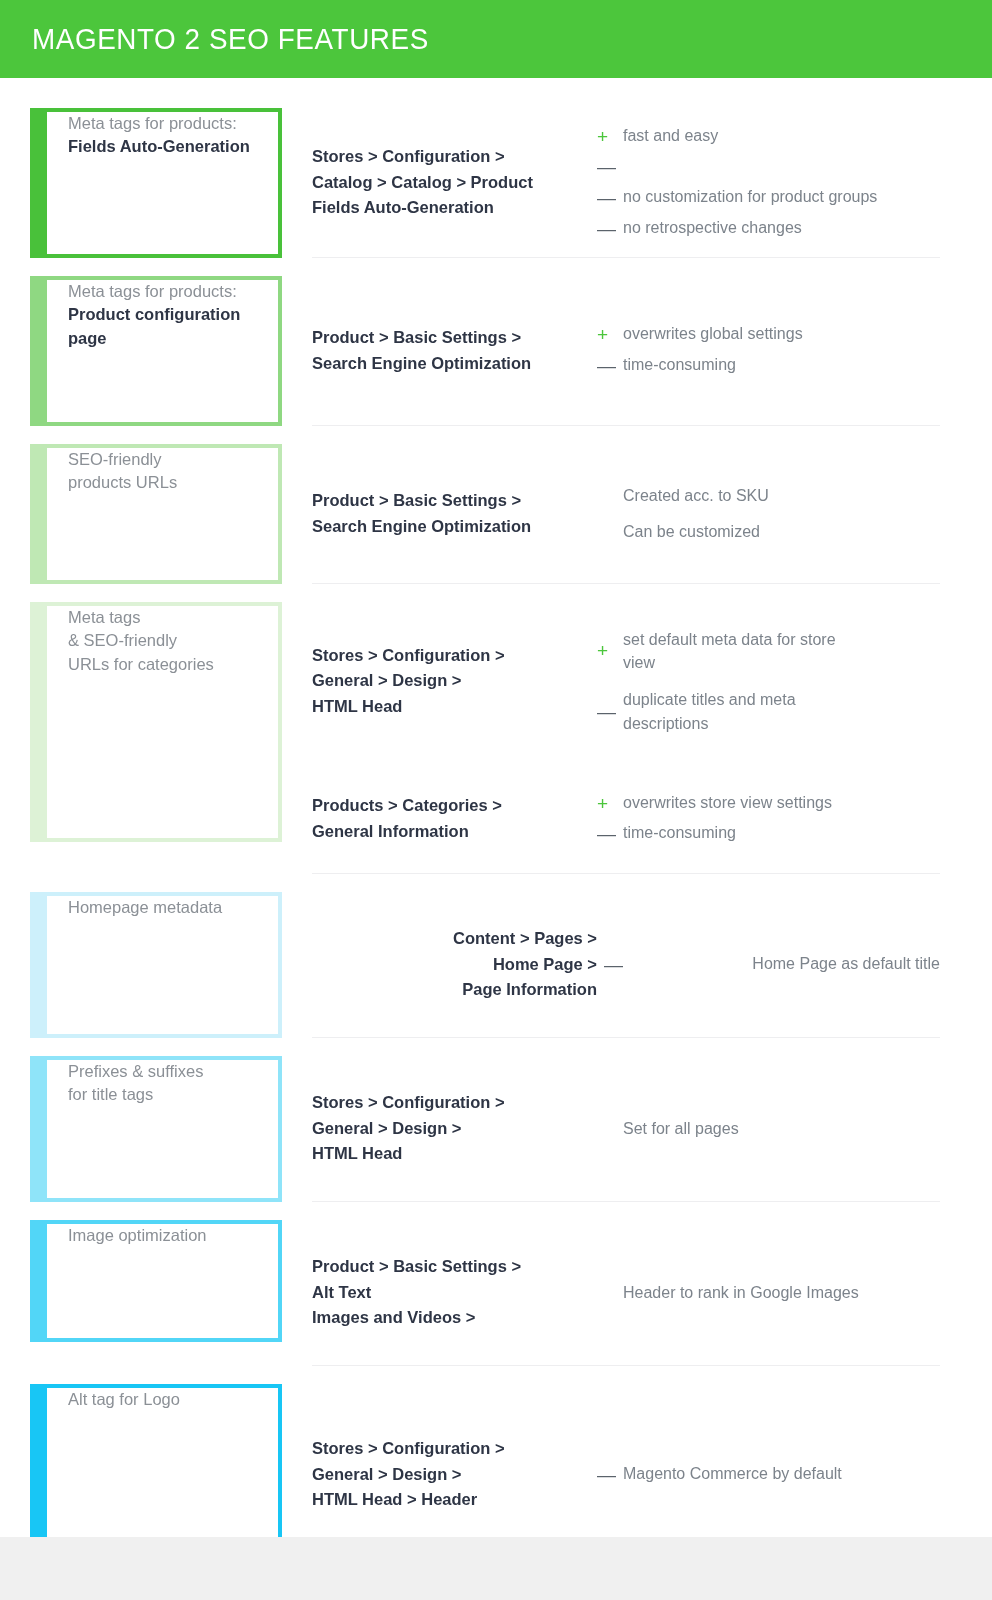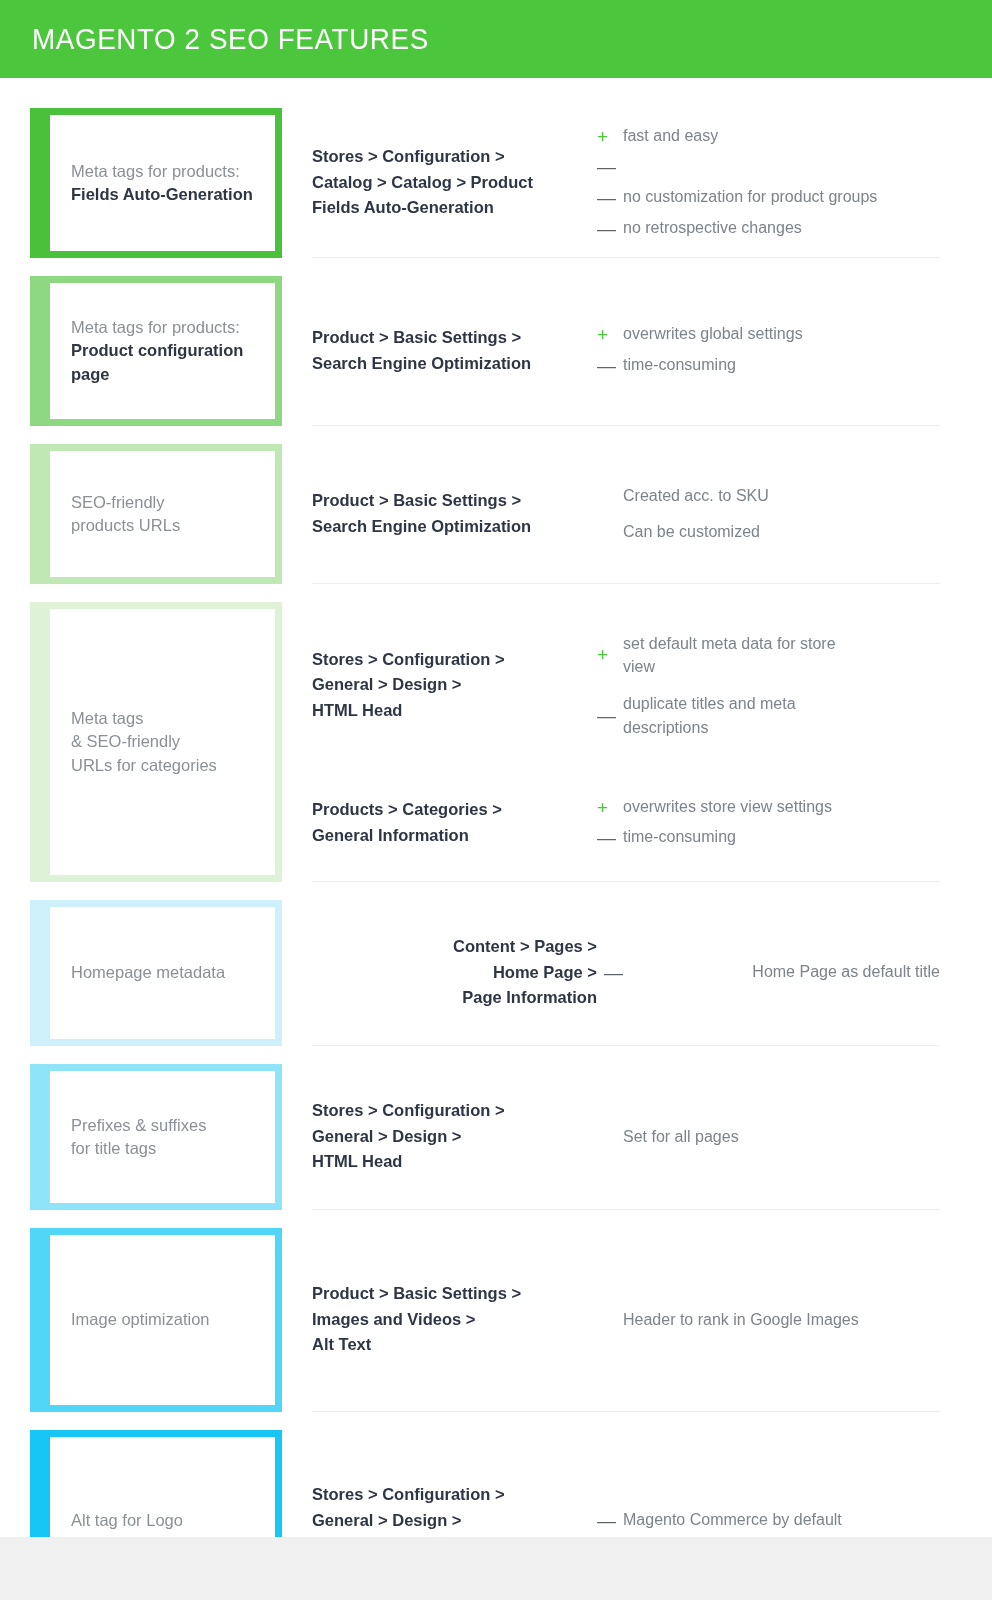--- a/index.html
+++ b/index.html
@@ -53,23 +53,22 @@
     padding-left: 30px;
     padding-right: 0;
   }
 
   
   .card {
     position: relative;
     width: 252px;
     flex: 0 0 252px;
     background: #ffffff;
-    border: 7px solid #6d28d9;
-    display: flex;
-    align-items: center;
+    border: 4px solid #6d28d9;
+    display: flex;
     margin-bottom: 18px;
   }
   .card-bar {
     position: absolute;
     left: -1px;
     top: -1px;
     bottom: -1px;
     width: 14px;
   }
   .card-label {
@@ -251,21 +250,21 @@
               </div>
               <div class="note plain">
                 <div class="note-mark none"></div>
                 <div class="note-text">Can be customized</div>
               </div>
             </div>
           </div>
         </div>
       </div>
       <div class="row">
-        <div class="card" style="height: 280px; border-color: rgb(221, 242, 214);">
+        <div class="card" style="height: 240px; border-color: rgb(221, 242, 214);">
           <div class="card-bar" style="background: rgb(221, 242, 214);"></div>
           <div class="card-label">
             <span class="label-line">Meta tags</span>
             <span class="label-line">&amp; SEO-friendly</span>
             <span class="label-line">URLs for categories</span>
           </div>
         </div>
         <div class="rowbody" style="min-height: 272px;">
           <div class="subrow">
             <div class="path">
@@ -343,32 +342,32 @@
             <div class="notes">
               <div class="note plain">
                 <div class="note-mark none"></div>
                 <div class="note-text">Set for all pages</div>
               </div>
             </div>
           </div>
         </div>
       </div>
       <div class="row">
-        <div class="card" style="height: 184px; border-color: rgb(82, 214, 247);">
+        <div class="card" style="height: 122px; border-color: rgb(82, 214, 247);">
           <div class="card-bar" style="background: rgb(82, 214, 247);"></div>
           <div class="card-label">
             <span class="label-line">Image optimization</span>
           </div>
         </div>
         <div class="rowbody" style="min-height: 146px;">
           <div class="subrow">
             <div class="path">
               <span>Product &gt; Basic Settings &gt;</span>
+              <span>Alt Text</span>
               <span>Images and Videos &gt;</span>
-              <span>Alt Text</span>
             </div>
             <div class="notes">
               <div class="note plain">
                 <div class="note-mark none"></div>
                 <div class="note-text">Header to rank in Google Images</div>
               </div>
             </div>
           </div>
         </div>
       </div>

